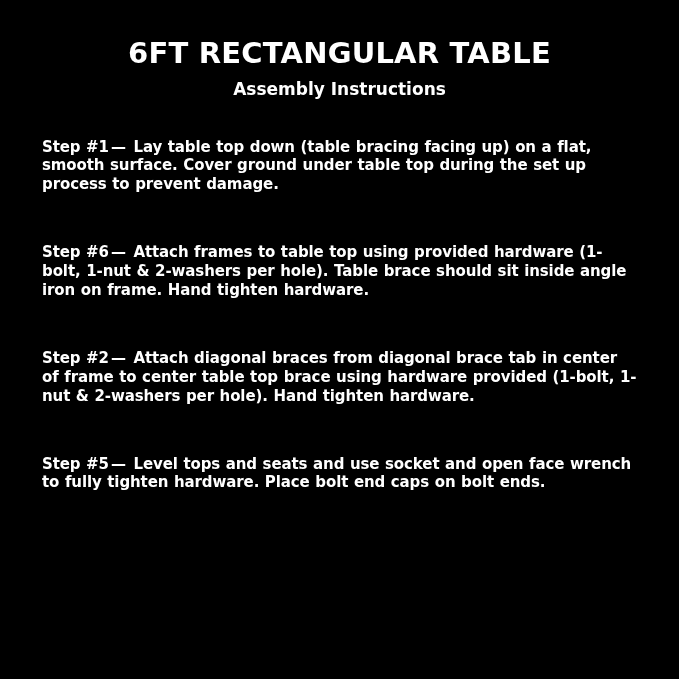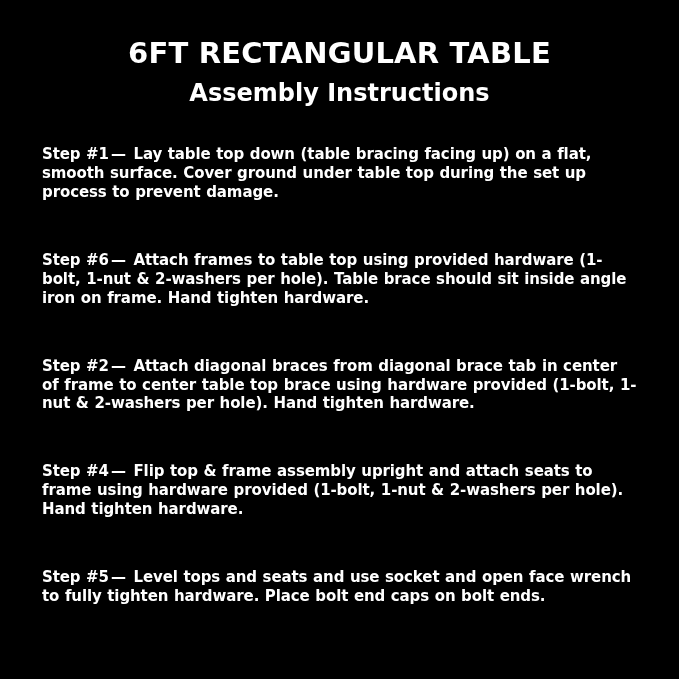--- a/index.html
+++ b/index.html
@@ -26,21 +26,21 @@
   .title {
     text-align: center;
     font-size: 29px;
     font-weight: bold;
     letter-spacing: 0.2px;
     line-height: 1.1;
     margin: 0 0 10px 0;
   }
   .subtitle {
     text-align: center;
-    font-size: 24px;
+    font-size: 17px;
     font-weight: bold;
     line-height: 1.1;
     margin: 0 0 24px 0;
   }
   .steps {
     display: flex;
     flex-direction: column;
     gap: 19px;
   }
   .step {
@@ -66,18 +66,17 @@
   <h2 class="subtitle">Assembly Instructions</h2>
 
   <div class="steps">
 
     <p class="step"><span class="label">Step #1</span><span class="dash">—</span> <span>Lay table top down (table bracing facing up) on a flat, smooth surface. Cover ground under table top during the set up process to prevent damage.</span></p>
 
     <p class="step"><span class="label">Step #6</span><span class="dash">—</span> <span>Attach frames to table top using provided hardware (1-bolt, 1-nut &amp; 2-washers per hole). Table brace should sit inside angle iron on frame. Hand tighten hardware.</span></p>
 
     <p class="step"><span class="label">Step #2</span><span class="dash">—</span> <span>Attach diagonal braces from diagonal brace tab in center of frame to center table top brace using hardware provided (1-bolt, 1-nut &amp; 2-washers per hole). Hand tighten hardware.</span></p>
 
-    <p class="step"><span class="label">Step #4</span><span class="dash">—</span> <span>Flip top &amp; frame assembly upright and attach seats to frame using hardware provided (1-bolt, 1-nut &amp; 2-washers per hole). Hand tighten hardware.</span></p>
 
     <p class="step"><span class="label">Step #5</span><span class="dash">—</span> <span>Level tops and seats and use socket and open face wrench to fully tighten hardware. Place bolt end caps on bolt ends.</span></p>
 
   </div>
 </div>
 
 </body></html>

